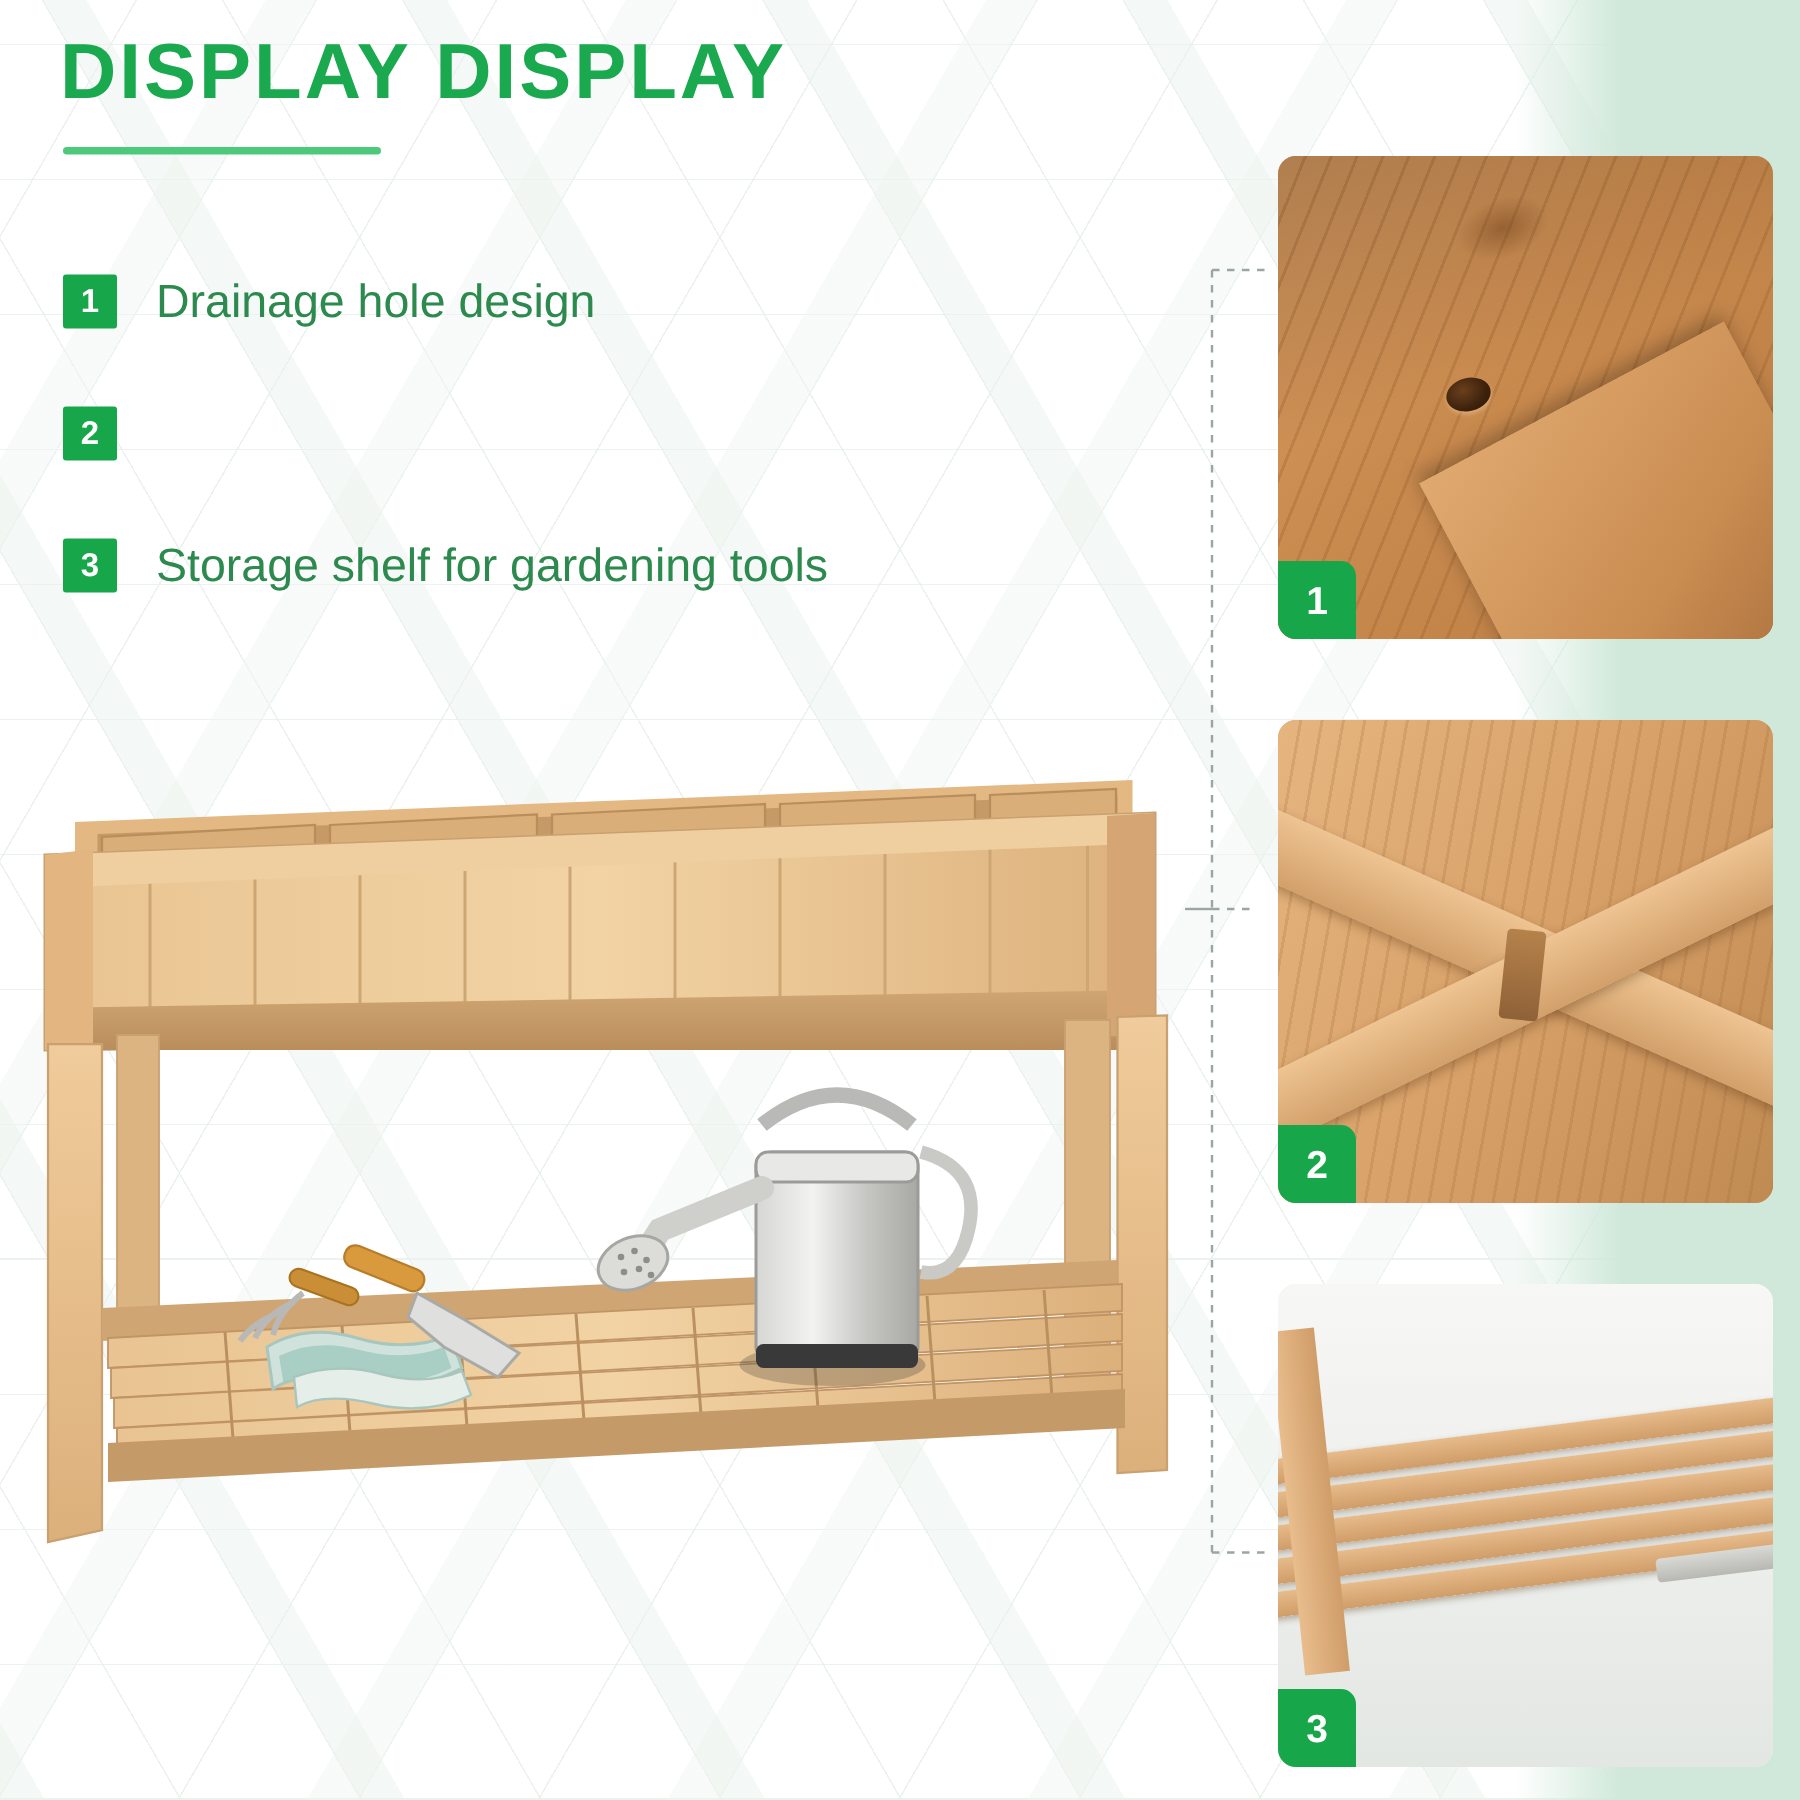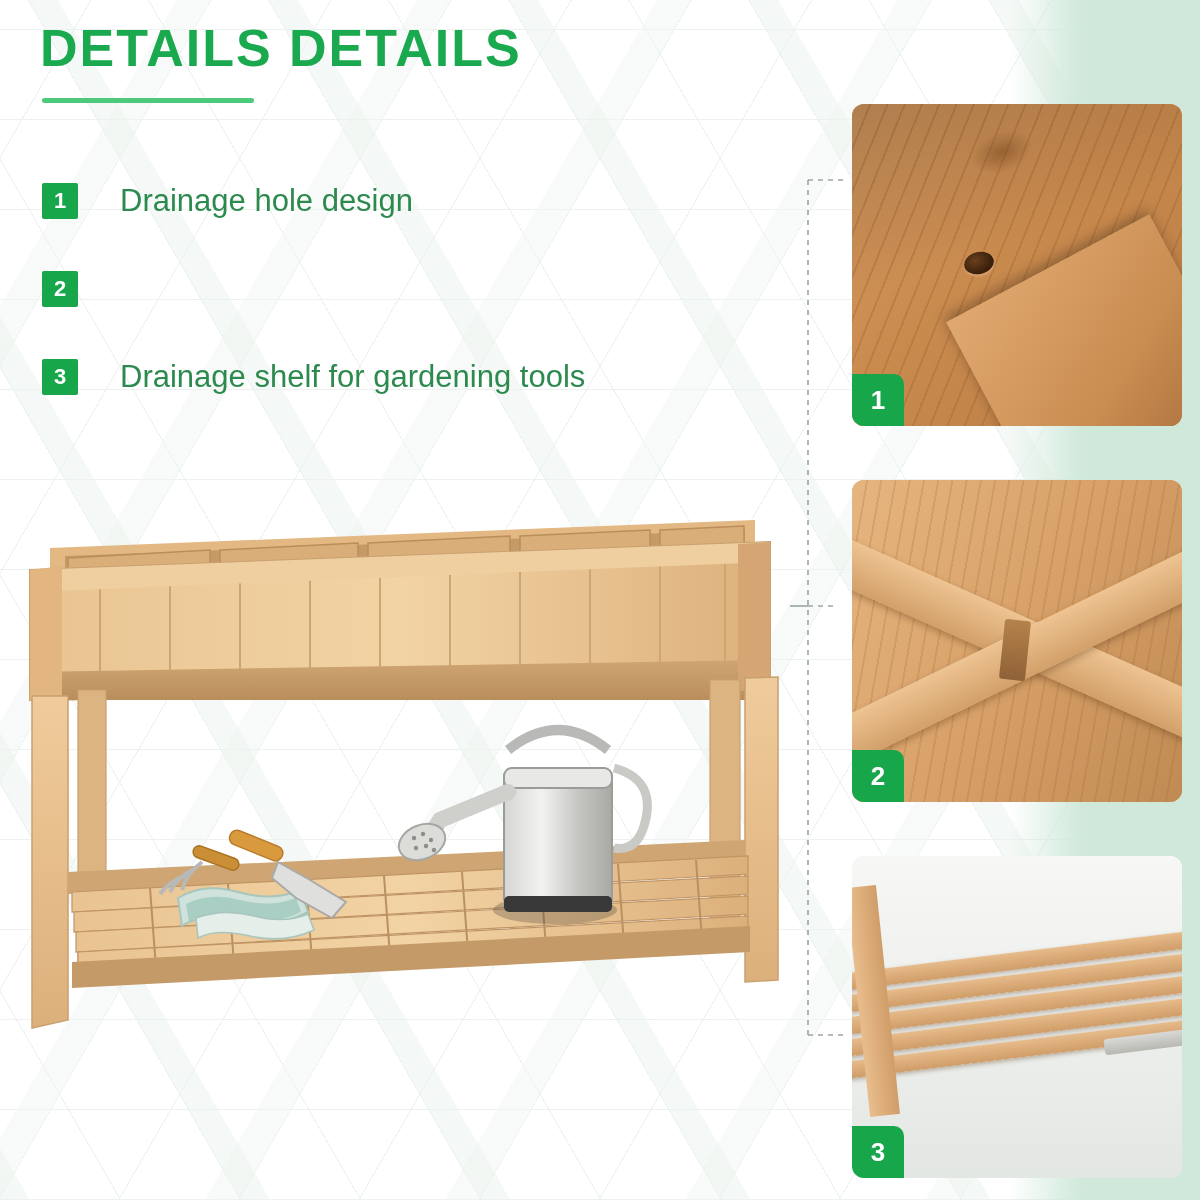--- a/index.html
+++ b/index.html
@@ -48,21 +48,21 @@
 
   
   .features{position:absolute;left:42px;top:180px;width:760px;}
   .feature-row{display:flex;align-items:center;margin-bottom:46px;height:42px;}
   .feature-num{
     width:36px;height:36px;background:#17a64a;color:#fff;
     display:flex;align-items:center;justify-content:center;
     font-size:22px;font-weight:bold;border-radius:2px;flex:0 0 auto;
   }
   .feature-text{
-    margin-left:42px;font-size:31px;color:#2d8a4e;white-space:nowrap;
+    margin-left:26px;font-size:31px;color:#2d8a4e;white-space:nowrap;
   }
 
   
   .conn{position:absolute;left:0;top:0;width:1200px;height:1200px;pointer-events:none;}
 
   
   .card{
     position:absolute;border-radius:12px;overflow:hidden;
     background:#d8a876;
   }
@@ -117,37 +117,37 @@
   .product{position:absolute;left:10px;top:500px;width:800px;height:560px;}
 </style>
 </head>
 <body>
 
 <div class="bg-base"></div>
 <div class="bg-tri"></div>
 <div class="bg-tri2"></div>
 <div class="bg-green-right"></div>
 
-<div class="title">DETAILS DETAILS</div>
+<div class="title">DISPLAY DISPLAY</div>
 <div class="title-rule"></div>
 
 <div class="features">
 
   <div class="feature-row">
     <div class="feature-num">1</div>
     <div class="feature-text">Drainage hole design</div>
   </div>
 
   <div class="feature-row">
     <div class="feature-num">2</div>
   </div>
 
   <div class="feature-row">
     <div class="feature-num">3</div>
-    <div class="feature-text">Drainage shelf for gardening tools</div>
+    <div class="feature-text">Storage shelf for gardening tools</div>
   </div>
 
 </div>
 
 <svg class="conn" viewBox="0 0 1200 1200">
   <g stroke="#9aa6a0" stroke-width="1.6" fill="none" stroke-dasharray="5,5">
     <path d="M808 606 L836 606"></path>
     <path d="M808 180 L808 1035"></path>
     <path d="M808 180 L845 180"></path>
     <path d="M808 1035 L845 1035"></path>

